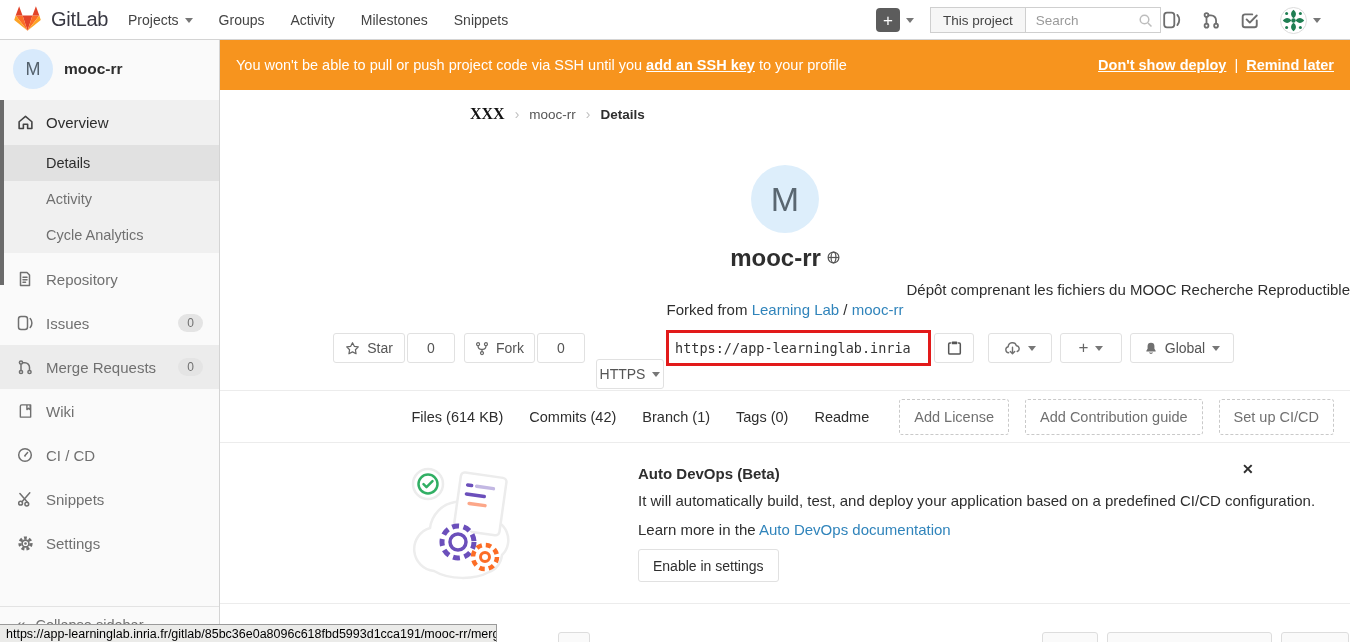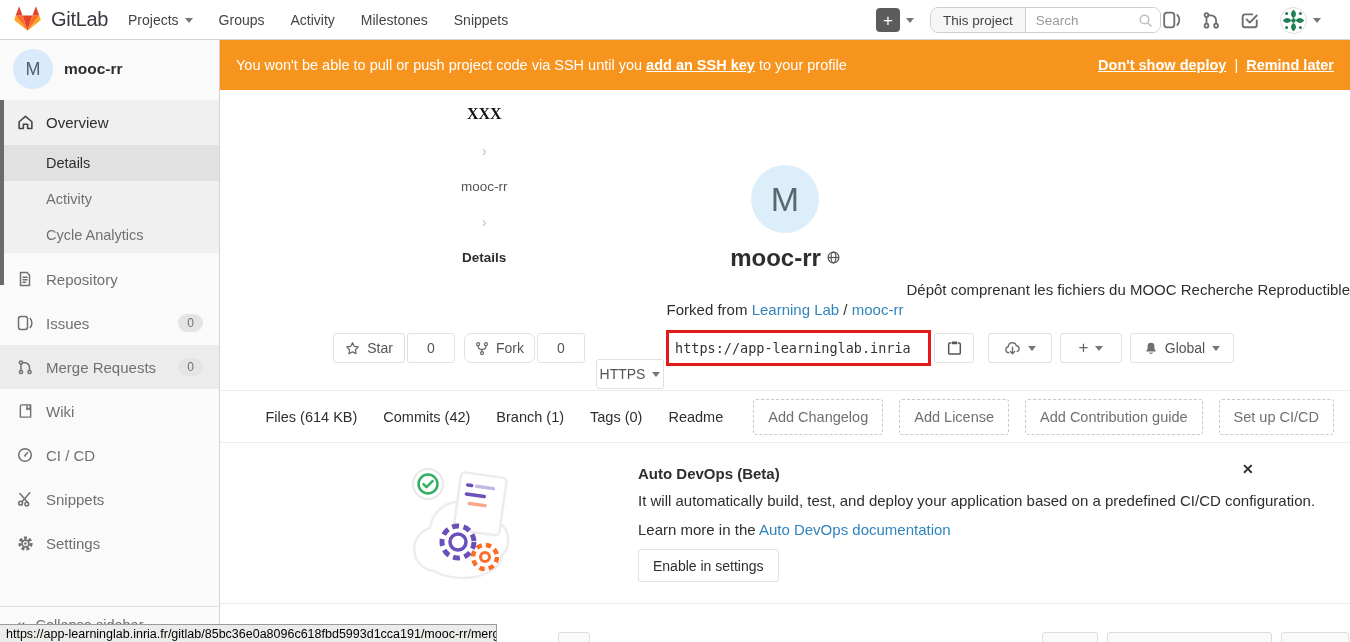--- a/index.html
+++ b/index.html
@@ -8,21 +8,21 @@
 
   
   .navbar { position:absolute; left:0; top:0; width:1350px; height:40px; background:#fff; border-bottom:1px solid #d4d4d4; z-index:20; }
   .logo { position:absolute; left:14px; top:6px; display:flex; align-items:center; gap:10px; }
   .logo-text { font-size:20px; color:#383842; letter-spacing:-0.3px; }
   .nav-links { position:absolute; left:128px; top:0; height:40px; display:flex; align-items:center; gap:26px; }
   .nav-link { font-size:14px; color:#444; cursor:pointer; display:flex; align-items:center; }
   .caret { display:inline-block; width:0; height:0; border-left:4px solid transparent; border-right:4px solid transparent; border-top:5px solid #777; margin-left:6px; }
   .plusbox-wrap { position:absolute; left:876px; top:8px; display:flex; align-items:center; }
   .plusbox { width:24px; height:24px; border-radius:4px; background:#5c5c5c; color:#fff; display:flex; align-items:center; justify-content:center; font-size:17px; line-height:1; }
-  .scope-search { position:absolute; left:930px; top:7px; height:26px; display:flex; border:1px solid #cfcfcf; border-radius:8px; overflow:hidden; background:#fff; }
+  .scope-search { position:absolute; left:930px; top:7px; height:26px; display:flex; border:1px solid #cfcfcf; border-radius:0; overflow:hidden; background:#fff; }
   .scope-label { background:#f6f6f6; border-right:1px solid #cfcfcf; font-size:13.5px; color:#444; padding:0 12px; display:flex; align-items:center; }
   .search-seg { position:relative; width:134px; }
   .search-seg input { width:100%; height:100%; border:none; outline:none; font-size:13.5px; color:#555; padding:0 26px 0 10px; font-family:"Liberation Sans",sans-serif; }
   .search-seg input::placeholder { color:#9a9a9a; }
   .search-mag { position:absolute; right:6px; top:5px; }
   .nav-icons { position:absolute; left:1162px; top:0; height:40px; display:flex; align-items:center; gap:21px; }
 
   
   .banner { position:absolute; left:220px; top:40px; width:1130px; height:50px; background:#f7941e; color:#fff; z-index:10; }
   .banner-msg { position:absolute; left:16px; top:0; height:50px; display:flex; align-items:center; font-size:14.5px; white-space:pre; }
@@ -42,21 +42,21 @@
   .side-sub { display:flex; align-items:center; height:36px; padding-left:46px; font-size:14.5px; color:#707070; cursor:pointer; }
   .side-sub.active { background:#e1e1e1; color:#2e2e2e; }
   .side-list { position:absolute; left:0; top:217px; width:100%; }
   .side-list .side-row { height:44px; }
   .side-row.hovered { background:#ececec; }
   .side-badge { margin-left:auto; background:#e4e4e4; color:#707070; font-size:12px; border-radius:9px; padding:2px 9px; }
   .collapse-row { position:absolute; left:0; bottom:0; width:100%; height:36px; border-top:1px solid #e3e3e3; display:flex; align-items:center; padding:0 16px; color:#707070; font-size:14.5px; gap:10px; cursor:pointer; }
 
   
   .main { position:absolute; left:220px; top:90px; width:1130px; height:552px; background:#fff; }
-  .breadcrumb { position:absolute; left:241px; top:15px; display:flex; align-items:center; gap:20px; font-size:13.5px;flex-direction:column; }
+  .breadcrumb { position:absolute; left:250px; top:15px; display:flex; align-items:center; gap:10px; font-size:13.5px; }
   .bc-root { font-family:"Liberation Serif",serif; font-weight:bold; font-size:16px; color:#111; cursor:pointer; }
   .bc-sep { color:#c0c0c0; font-size:14px; }
   .bc-link { color:#555; cursor:pointer; }
   .bc-current { color:#2e2e2e; font-weight:bold; cursor:pointer; }
   .proj-avatar { position:absolute; left:531px; top:75px; width:68px; height:68px; border-radius:50%; background:#ddeefb; color:#5a6771; font-size:34px; display:flex; align-items:center; justify-content:center; }
   .proj-title { position:absolute; left:0; top:154px; width:100%; text-align:center; font-size:24px; font-weight:bold; color:#2e2e2e; }
   .proj-title .globe { display:inline-block; margin-left:6px; vertical-align:2px; }
   .proj-desc { position:absolute; left:0; top:191px; width:100%; text-align:right; font-size:15px; color:#2e2e2e; }
   .proj-fork { position:absolute; left:0; top:211px; width:100%; text-align:center; font-size:15px; color:#2e2e2e; }
   a.blue { color:#3084bb; text-decoration:none; cursor:pointer; }
@@ -312,21 +312,21 @@
 
     <div class="btn abs-btn" style="left:113px;width:72px;">
       <span>
         <svg width="15" height="15" viewBox="0 0 16 16" fill="none" stroke="#666" stroke-width="1.3" stroke-linejoin="round">
             <path d="M8 1.8 L9.9 5.7 14.2 6.3 11.1 9.3 11.8 13.6 8 11.6 4.2 13.6 4.9 9.3 1.8 6.3 6.1 5.7 Z"></path>
           </svg>
       </span>
       <span>Star</span>
     </div>
     <div class="btn abs-btn" style="left:187px;width:48px;">0</div>
-    <div class="btn abs-btn" style="left:244px;width:71px;border-radius:7px;">
+    <div class="btn abs-btn" style="left:244px;width:71px;">
       <span>
         <svg width="14" height="15" viewBox="0 0 16 16" fill="none" stroke="#666" stroke-width="1.4" stroke-linecap="round">
             <circle cx="3.5" cy="3" r="1.7"></circle>
             <circle cx="12.5" cy="3" r="1.7"></circle>
             <circle cx="8" cy="13.2" r="1.7"></circle>
             <path d="M3.5 4.9 v.6 a3.5 3.5 0 0 0 3.5 3.5 h2 a3.5 3.5 0 0 0 3.5 -3.5 v-.6 M8 9.1 v2.3"></path>
           </svg>
       </span>
       <span>Fork</span>
     </div>
@@ -371,21 +371,20 @@
     </div>
 
     <div class="divider1"></div>
 
     <div class="stats-row">
       <span class="stat-link">Files (614 KB)</span>
       <span class="stat-link">Commits (42)</span>
       <span class="stat-link">Branch (1)</span>
       <span class="stat-link">Tags (0)</span>
       <span class="stat-link" style="margin-right:30px;">Readme</span>
-      <span class="dashed-btn">Add Changelog</span>
       <span class="dashed-btn">Add License</span>
       <span class="dashed-btn">Add Contribution guide</span>
       <span class="dashed-btn">Set up CI/CD</span>
     </div>
 
     <div class="autodevops">
       <div class="adv-illus">
         <svg width="125" height="132" viewBox="0 0 125 132">
           <path d="M28 118 a22 22 0 0 1 -4 -43 a30 30 0 0 1 57 -9 a21 21 0 0 1 15 36 a20 20 0 0 1 -13 17 c-14 8 -40 8 -55 -1 z" fill="#fff" stroke="#ededed" stroke-width="2.5"></path>
           <g transform="rotate(8 75 45)">

